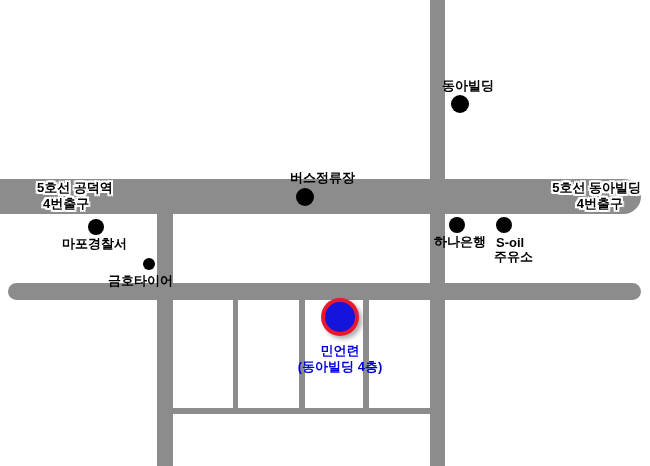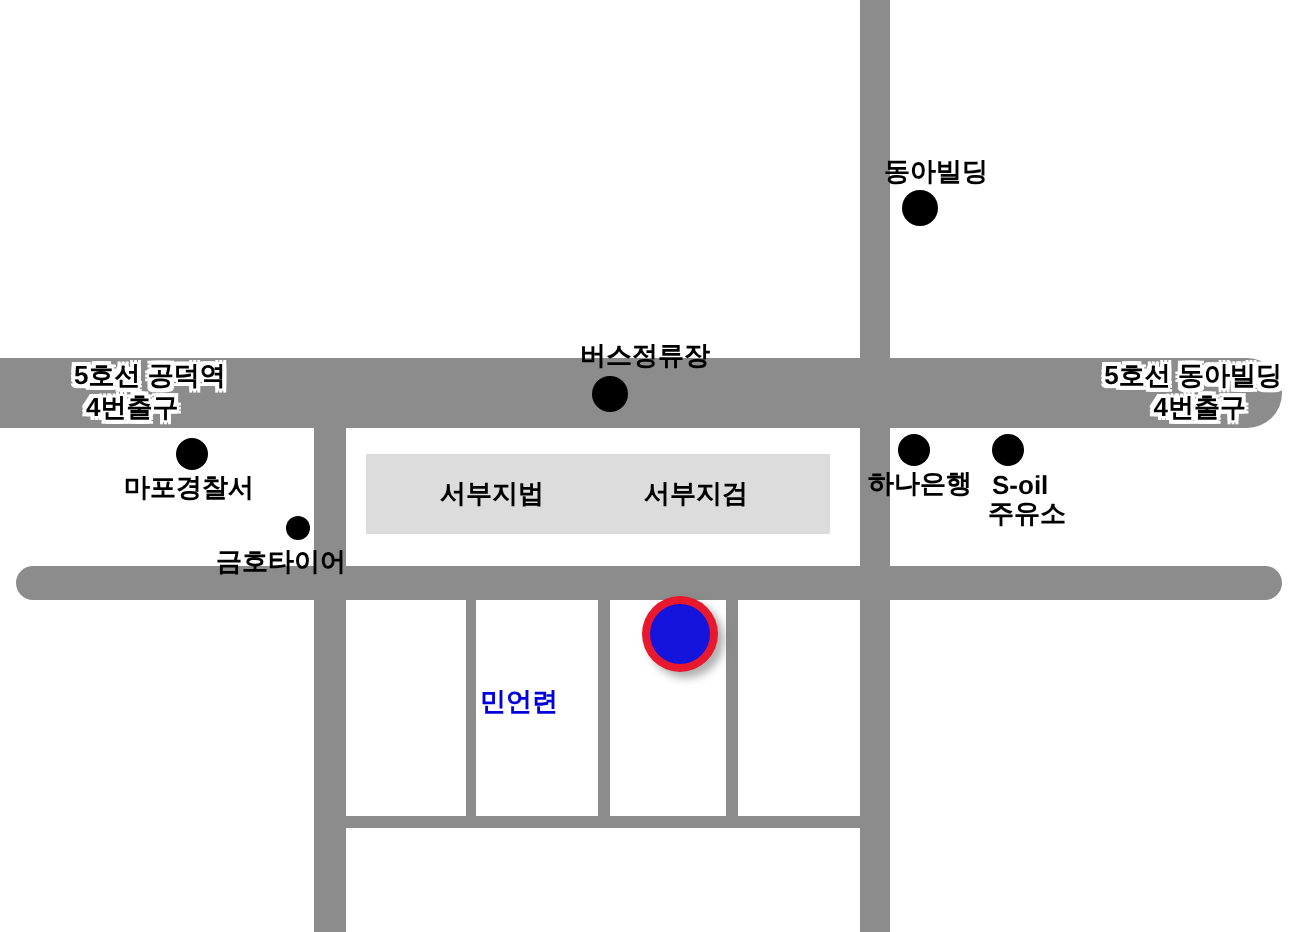--- a/index.html
+++ b/index.html
@@ -33,42 +33,38 @@
   .marker-outer{
     position:absolute;left:321px;top:298px;width:38px;height:38px;
     background:#e8192c;border-radius:50%;
     box-shadow:3px 3px 4px rgba(110,110,110,0.55);
   }
   .marker-inner{
     position:absolute;left:4px;top:4px;width:30px;height:30px;
     background:#1414dd;border-radius:50%;
   }
   .dest-text{
-    position:absolute;left:240px;width:200px;
+    position:absolute;left:240px;width:200px;text-align:center;
     color:#0000dd;
   }
 </style>
 </head>
 <body>
 
 <div class="map">
 
   <div class="road" style="left:0;top:179px;width:641px;height:35px;border-radius:0 18px 18px 0;"></div>
   <div class="road" style="left:8px;top:283px;width:633px;height:17px;border-radius:9px;"></div>
   <div class="road" style="left:430px;top:0;width:15px;height:466px;"></div>
   <div class="road" style="left:157px;top:180px;width:16px;height:286px;"></div>
   <div class="road" style="left:173px;top:408px;width:259px;height:6px;"></div>
   <div class="road" style="left:233px;top:300px;width:5px;height:114px;"></div>
   <div class="road" style="left:299px;top:300px;width:6px;height:114px;"></div>
   <div class="road" style="left:363px;top:300px;width:6px;height:114px;"></div>
 
-  <div class="gray-box">
-    <span class="lbl" style="left:37px;">서부지법</span>
-    <span class="lbl" style="left:139px;">서부지검</span>
-  </div>
 
   <span class="lbl halo" style="left:10px;top:181px;">5호선 공덕역</span>
   <span class="lbl halo" style="left:16px;top:197px;">4번출구</span>
   <span class="lbl halo" style="right:9px;top:181px;">5호선 동아빌딩</span>
   <span class="lbl halo" style="right:27px;top:197px;">4번출구</span>
 
   <span class="lbl" style="left:442px;top:79px;">동아빌딩</span>
   <div class="dot" style="left:451px;top:95px;width:18px;height:18px;"></div>
 
   <span class="lbl" style="left:290px;top:172px;font-family:Liberation Mono, monospace;">버스정류장</span>
@@ -84,14 +80,15 @@
   <span class="lbl" style="left:434px;top:235px;">하나은행</span>
 
   <div class="dot" style="left:496px;top:217px;width:16px;height:16px;"></div>
   <span class="lbl regular" style="left:496px;top:236px;">S-oil</span>
   <span class="lbl regular" style="left:494px;top:250px;">주유소</span>
 
   <div class="marker-outer">
     <div class="marker-inner"></div>
   </div>
   <div class="dest-text lbl" style="top:344px;">민언련</div>
+  <div class="dest-text lbl regular" style="top:360px;">(동아빌딩 4층)</div>
 
 </div>
 
 </body></html>

